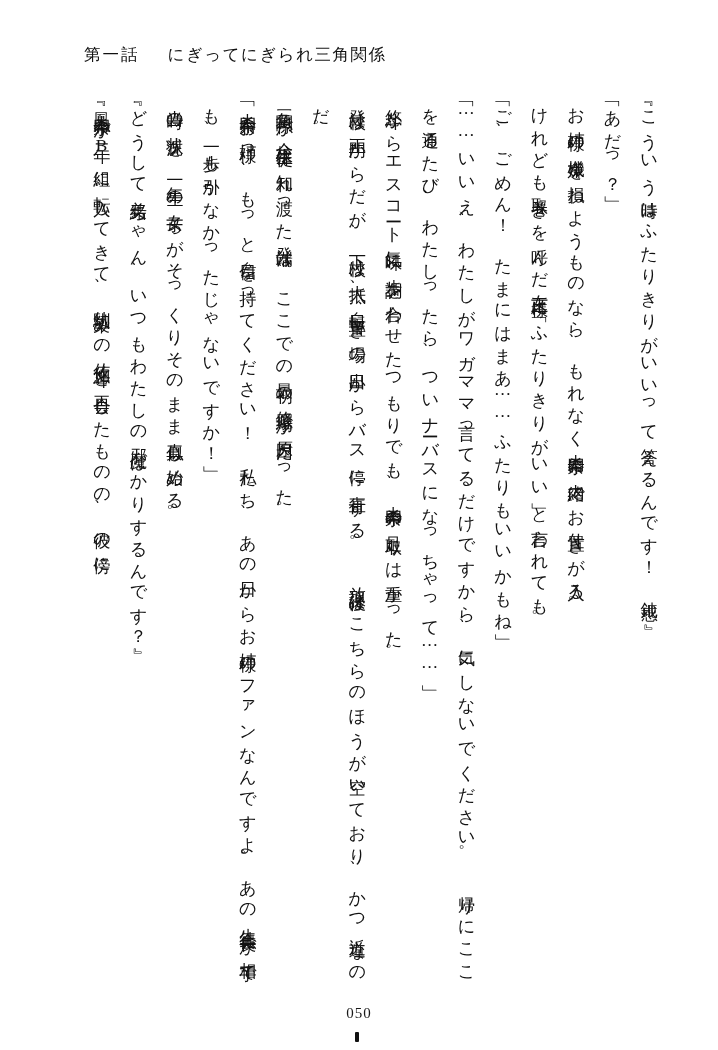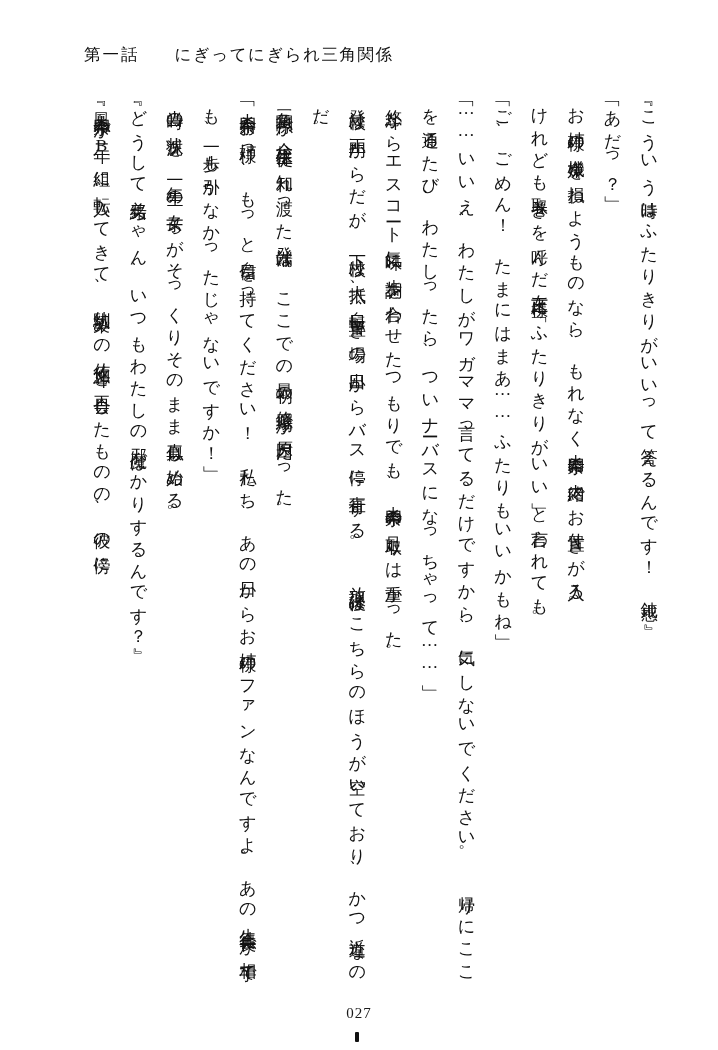--- a/index.html
+++ b/index.html
@@ -34,21 +34,21 @@
     letter-spacing: 1.5px;
     color: #111;
     white-space: nowrap;
     font-family: "Liberation Serif", "DejaVu Serif", serif;
   }
   .chapter-header .chap-no {
     letter-spacing: 2px;
     font-family: Liberation Mono, monospace;
   }
   .chapter-header .chap-title {
-    margin-left: 35px;
+    margin-left: 28px;
     letter-spacing: 1.5px;
   }
 
   
   .body-area {
     position: absolute;
     top: 96px;
     left: 58px;
     width: 608px;
     height: 880px;
@@ -107,16 +107,16 @@
 <div class="page">
 
   <div class="chapter-header">
     <span class="chap-no">第一話</span><span class="chap-title">にぎってにぎられ三角関係</span>
   </div>
 
   <div class="body-area">
     <div class="vtext" id="vtext"><p>『こういう時はふたりきりがいいって答えるんです！　鈍感！』</p><p>「あだっ？」</p><p>お姉様の機嫌を損ねようものなら、もれなく由希奈に内緒でお仕置きが入る。</p><p>けれども取巻きを呼んだ女王様に「ふたりきりがいい」と言われても。</p><p>「ご、ごめん！　たまにはまあ……ふたりもいいかもね」</p><p>「……いいえ、わたしがワガママ言ってるだけですから、気にしないでください。　帰りにここを通るたび、わたしったら、ついナーバスになっちゃって……」</p><p>悠斗からエスコート気味に歩調を合わせたつもりでも、由希奈の足取りは重かった。</p><p>登校は正門からだが、下校は大抵、自転車置き場の出口からバス停に直行する。　放課後はこちらのほうが空いており、かつ近道なのだ。</p><p>三角関係が全校生徒に知れ渡った発端は、ここでの最初の修羅場が原因だった。</p><p>「由希奈お姉様っ、もっと自信を持ってください！　私たち、あの日からお姉様のファンなんですよ。あの生徒会長が相手でも、一歩も引かなかったじゃないですか！」</p><p>当時の状況を、一年生の女子らがそっくりそのまま真似し始める。</p><p>『どうして美緒ちゃん、いつもわたしの邪魔ばかりするんです？』</p><p>『鳳由希奈が二年B組に転入してきて、幼馴染みの佐伯悠斗と再会したものの、彼の傍に</p></div>
   </div>
 
-  <div class="page-number">027</div>
+  <div class="page-number">050</div>
   <div class="spine-mark"></div>
 
 </div>
 
 </body></html>

